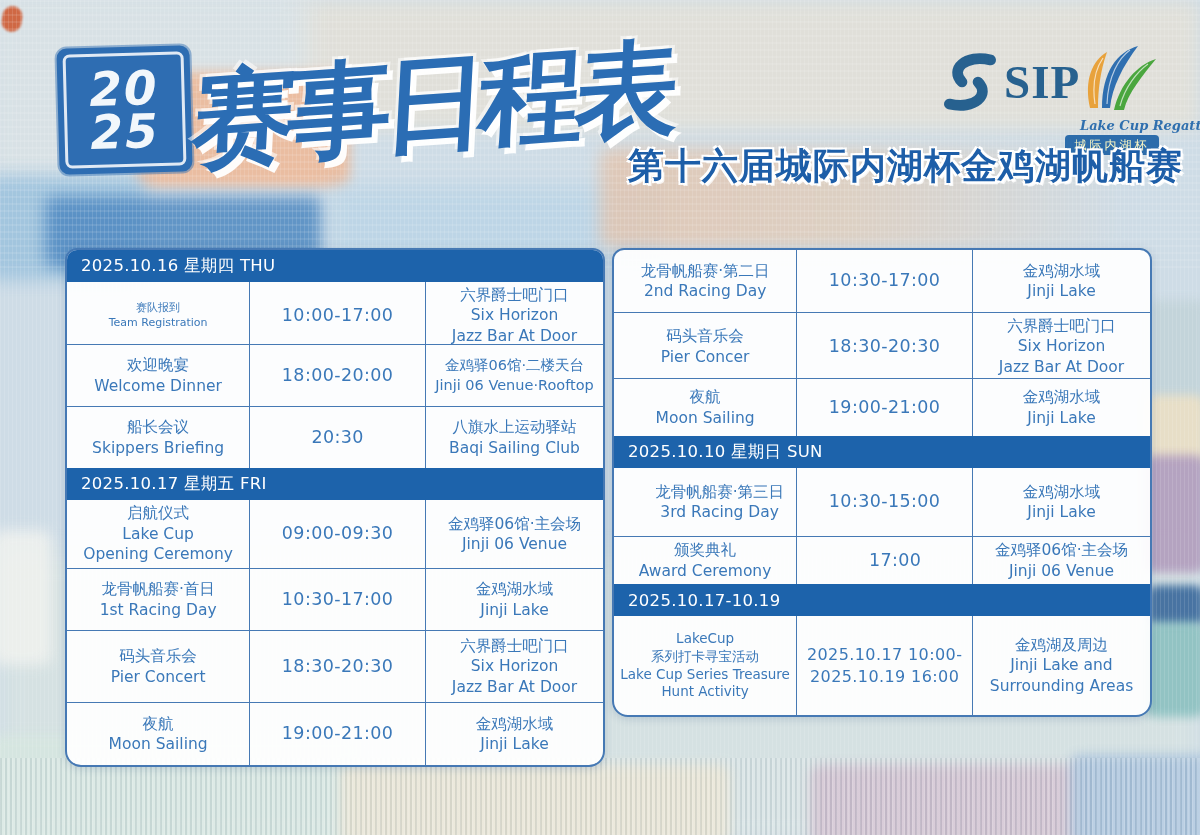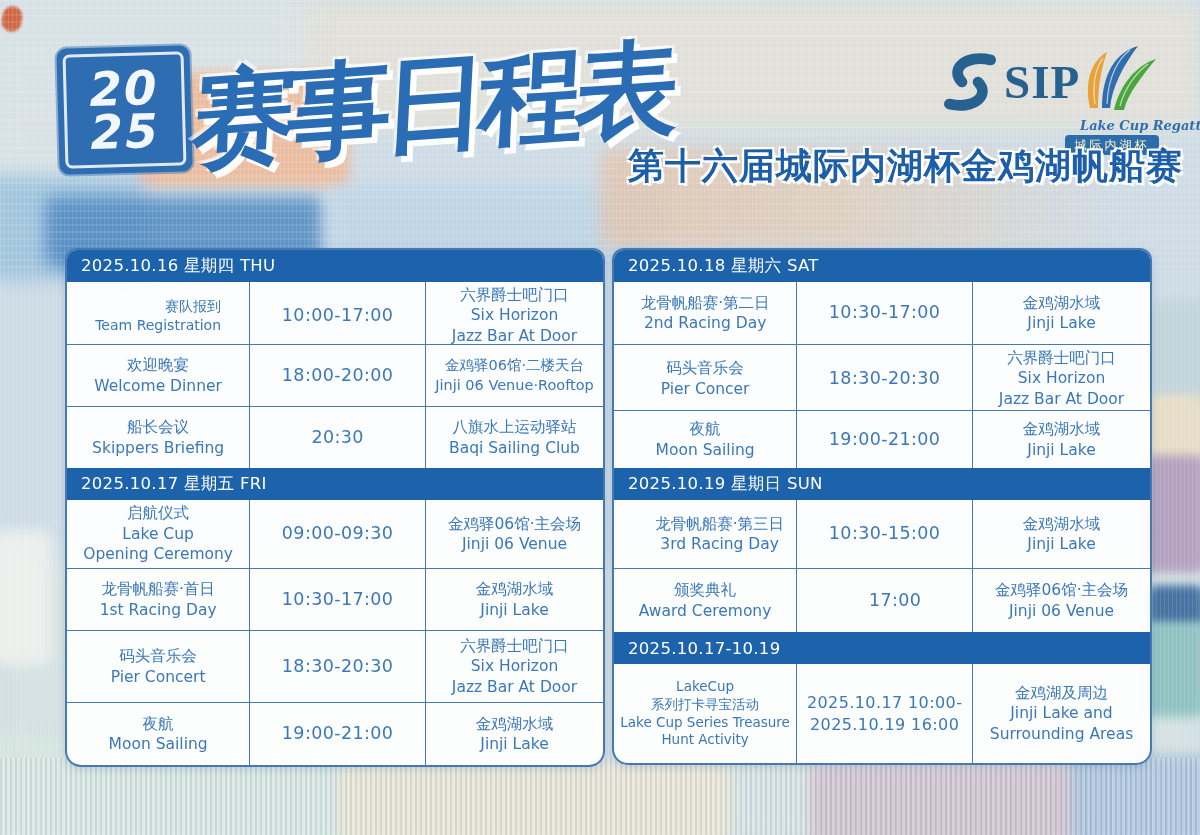--- a/index.html
+++ b/index.html
@@ -143,21 +143,21 @@
         <path d="M58 62 C63 43 75 28 86 20"></path>
       </g>
     </svg>
     <div class="regatta-name">Lake Cup Regatta</div>
     <div class="regatta-badge">城际内湖杯</div>
   </div>
 
   <div class="schedule-table left-table" id="table-left">
       <div class="section-header">2025.10.16 星期四 THU</div>
       <div class="t-row" style="height: 62px;">
-        <div class="cell event-cell" style="font-size: 14px; text-align: right;">赛队报到
+        <div class="cell event-cell" style="font-size: 11px;">赛队报到
 Team Registration</div>
         <div class="cell time-cell" style="font-size: 17.5px;">10:00-17:00</div>
         <div class="cell location-cell" style="font-size: 15.5px;">六界爵士吧门口
 Six Horizon
 Jazz Bar At Door</div>
       </div>
       <div class="t-row" style="height: 62px;">
         <div class="cell event-cell" style="font-size: 15.5px;">欢迎晚宴
 Welcome Dinner</div>
         <div class="cell time-cell" style="font-size: 17.5px;">18:00-20:00</div>
@@ -197,21 +197,20 @@
       </div>
       <div class="t-row" style="height: 63px;">
         <div class="cell event-cell" style="font-size: 15.5px;">夜航
 Moon Sailing</div>
         <div class="cell time-cell" style="font-size: 17.5px;">19:00-21:00</div>
         <div class="cell location-cell" style="font-size: 15.5px;">金鸡湖水域
 Jinji Lake</div>
       </div>
     </div>
   <div class="schedule-table right-table" id="table-right">
-      <div class="section-header">2025.10.18 星期六 SAT</div>
       <div class="t-row" style="height: 62px;">
         <div class="cell event-cell" style="font-size: 15.5px;">龙骨帆船赛·第二日
 2nd Racing Day</div>
         <div class="cell time-cell" style="font-size: 17.5px;">10:30-17:00</div>
         <div class="cell location-cell" style="font-size: 15.5px;">金鸡湖水域
 Jinji Lake</div>
       </div>
       <div class="t-row" style="height: 66px;">
         <div class="cell event-cell" style="font-size: 15.5px;">码头音乐会
 Pier Concer</div>
@@ -220,29 +219,29 @@
 Six Horizon
 Jazz Bar At Door</div>
       </div>
       <div class="t-row" style="height: 58px;">
         <div class="cell event-cell" style="font-size: 15.5px;">夜航
 Moon Sailing</div>
         <div class="cell time-cell" style="font-size: 17.5px;">19:00-21:00</div>
         <div class="cell location-cell" style="font-size: 15.5px;">金鸡湖水域
 Jinji Lake</div>
       </div>
-      <div class="section-header">2025.10.19 星期日 SUN</div>
+      <div class="section-header">2025.10.10 星期日 SUN</div>
       <div class="t-row" style="height: 68px;">
         <div class="cell event-cell" style="font-size: 15.5px; padding-left: 32px;">龙骨帆船赛·第三日
 3rd Racing Day</div>
         <div class="cell time-cell" style="font-size: 17.5px;">10:30-15:00</div>
         <div class="cell location-cell" style="font-size: 15.5px;">金鸡湖水域
 Jinji Lake</div>
       </div>
-      <div class="t-row" style="height: 64px;">
+      <div class="t-row" style="height: 48px;">
         <div class="cell event-cell" style="font-size: 15.5px;">颁奖典礼
 Award Ceremony</div>
         <div class="cell time-cell" style="font-size: 17.5px; padding-left: 24px;">17:00</div>
         <div class="cell location-cell" style="font-size: 15.5px;">金鸡驿06馆·主会场
 Jinji 06 Venue</div>
       </div>
       <div class="section-header">2025.10.17-10.19</div>
       <div class="t-row" style="height: 99px;">
         <div class="cell event-cell" style="font-size: 13.5px;">LakeCup
 系列打卡寻宝活动

